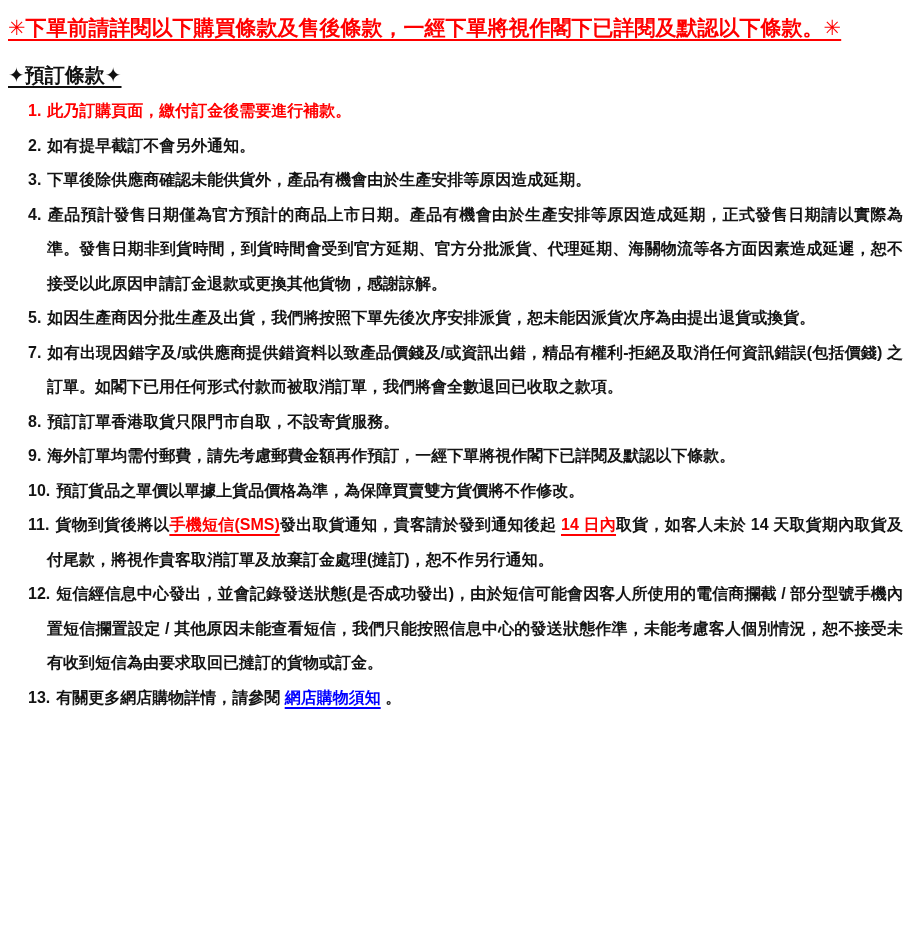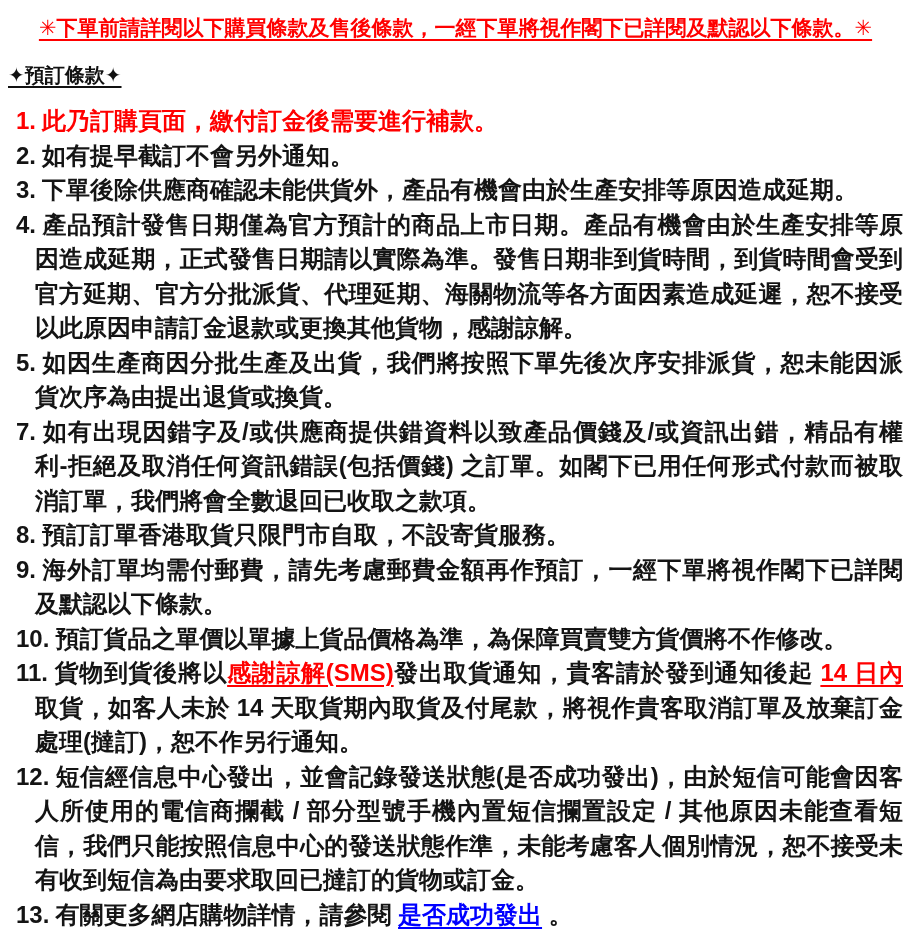--- a/index.html
+++ b/index.html
@@ -18,35 +18,35 @@
     color: #141414;
   }
   .header-notice {
     color: #ff0000;
     font-size: 21px;
     line-height: 27px;
     text-decoration: underline;
     text-decoration-thickness: 2px;
     text-underline-offset: 4px;
     margin: 2px 0 22px 0;
-    text-align: center;
   }
   .section-title {
     display: inline-block;
     color: #111111;
     font-size: 20px;
     line-height: 24px;
     text-decoration: underline;
     text-decoration-thickness: 2px;
     text-underline-offset: 4px;
-    margin: 0 0 17px 0;
+    margin: 0 0 7px 0;
   }
   .terms-list {
-    font-size: 24px;
+    font-size: 16px;
     line-height: 34.5px;
+    margin-left: 12px;
   }
   .term-item {
     padding-left: 27px;
     text-align: justify;
   }
   .term-num {
     display: inline-block;
     margin-left: -19px;
     margin-right: 6px;
   }
@@ -90,20 +90,20 @@
 
 
     <div class="term-item"><span class="term-num">7.</span><span class="term-text">如有出現因錯字及/或供應商提供錯資料以致產品價錢及/或資訊出錯，精品有權利-拒絕及取消任何資訊錯誤(包括價錢) 之訂單。如閣下已用任何形式付款而被取消訂單，我們將會全數退回已收取之款項。</span></div>
 
     <div class="term-item"><span class="term-num">8.</span><span class="term-text">預訂訂單香港取貨只限門市自取，不設寄貨服務。</span></div>
 
     <div class="term-item"><span class="term-num">9.</span><span class="term-text">海外訂單均需付郵費，請先考慮郵費金額再作預訂，一經下單將視作閣下已詳閱及默認以下條款。</span></div>
 
     <div class="term-item"><span class="term-num">10.</span><span class="term-text">預訂貨品之單價以單據上貨品價格為準，為保障買賣雙方貨價將不作修改。</span></div>
 
-    <div class="term-item"><span class="term-num">11.</span><span class="term-text"><span>貨物到貨後將以</span><span class="seg-red">感謝諒解(SMS)</span><span>發出取貨通知，貴客請於發到通知後起 </span><span class="seg-red">14 日內</span><span>取貨，如客人未於 14 天取貨期內取貨及付尾款，將視作貴客取消訂單及放棄訂金處理(撻訂)，恕不作另行通知。</span></span></div>
+    <div class="term-item"><span class="term-num">11.</span><span class="term-text"><span>貨物到貨後將以</span><span class="seg-red">手機短信(SMS)</span><span>發出取貨通知，貴客請於發到通知後起 </span><span class="seg-red">14 日內</span><span>取貨，如客人未於 14 天取貨期內取貨及付尾款，將視作貴客取消訂單及放棄訂金處理(撻訂)，恕不作另行通知。</span></span></div>
 
     <div class="term-item"><span class="term-num">12.</span><span class="term-text">短信經信息中心發出，並會記錄發送狀態(是否成功發出)，由於短信可能會因客人所使用的電信商攔截 / 部分型號手機內置短信攔置設定 / 其他原因未能查看短信，我們只能按照信息中心的發送狀態作準，未能考慮客人個別情況，恕不接受未有收到短信為由要求取回已撻訂的貨物或訂金。</span></div>
 
-    <div class="term-item"><span class="term-num">13.</span><span class="term-text"><span>有關更多網店購物詳情，請參閱 </span><a class="seg-link">是否成功發出</a><span> 。</span></span></div>
+    <div class="term-item"><span class="term-num">13.</span><span class="term-text"><span>有關更多網店購物詳情，請參閱 </span><a class="seg-link">網店購物須知</a><span> 。</span></span></div>
 
   </div>
 </div>
 
 </body></html>

